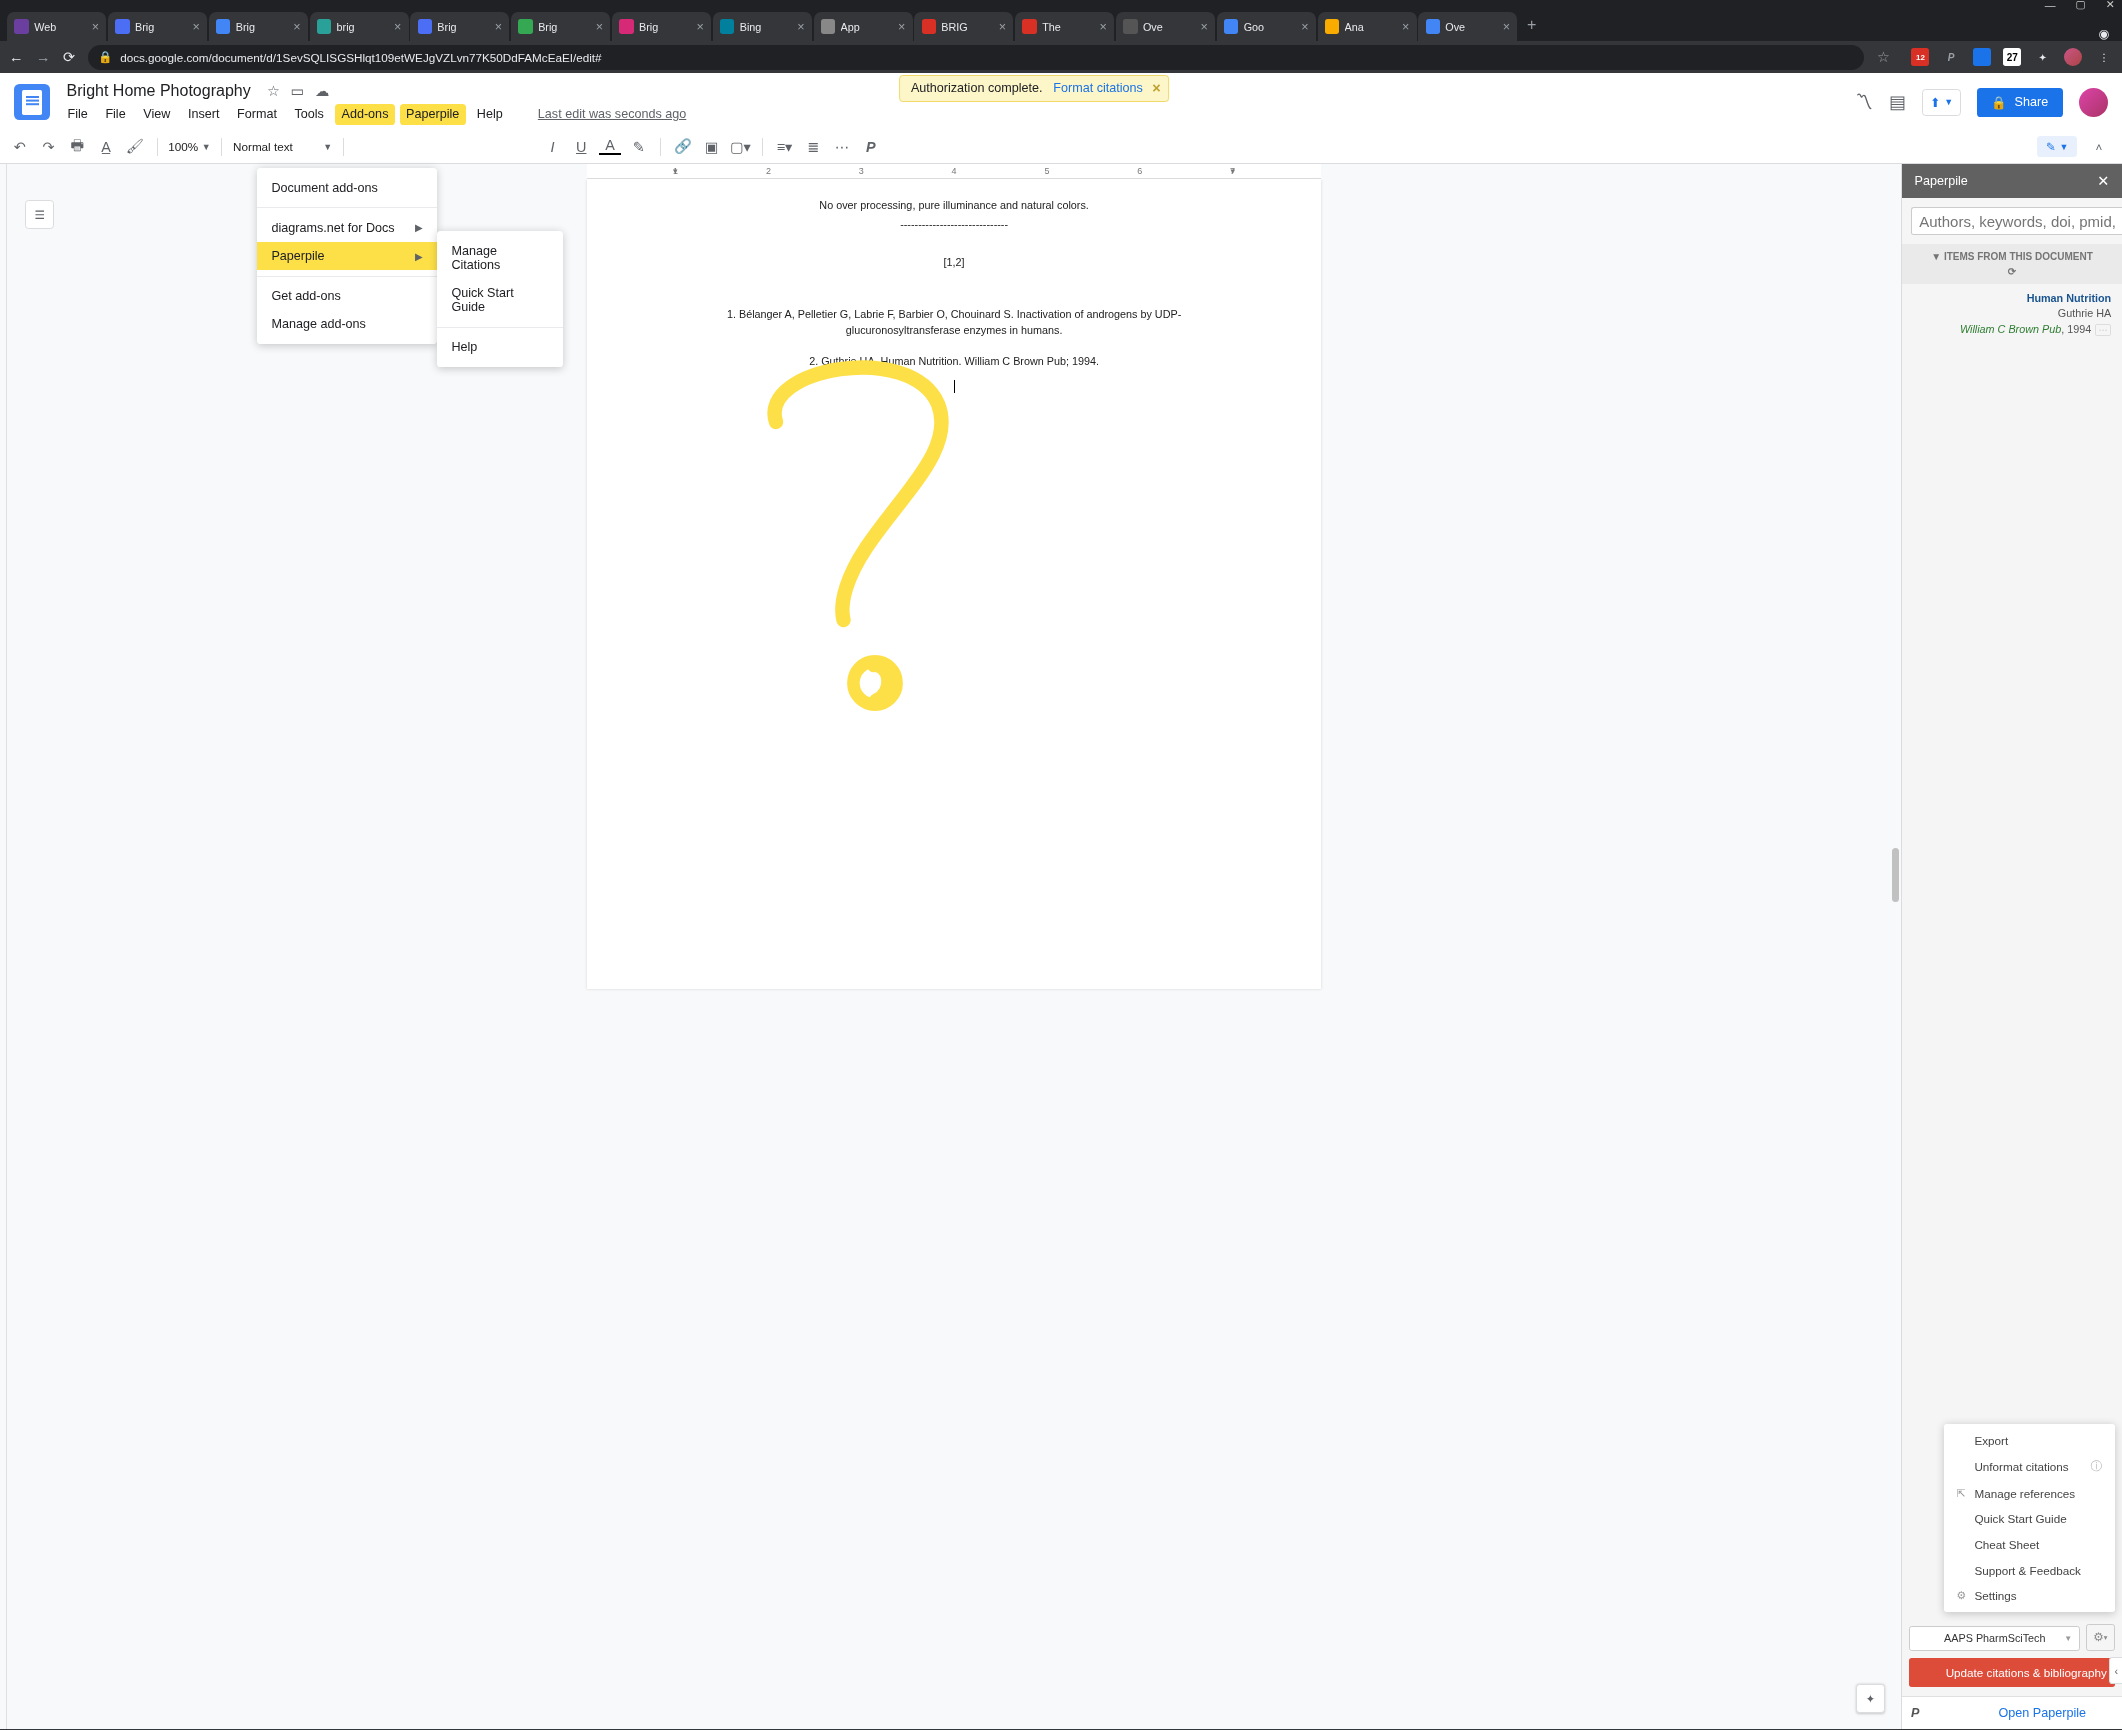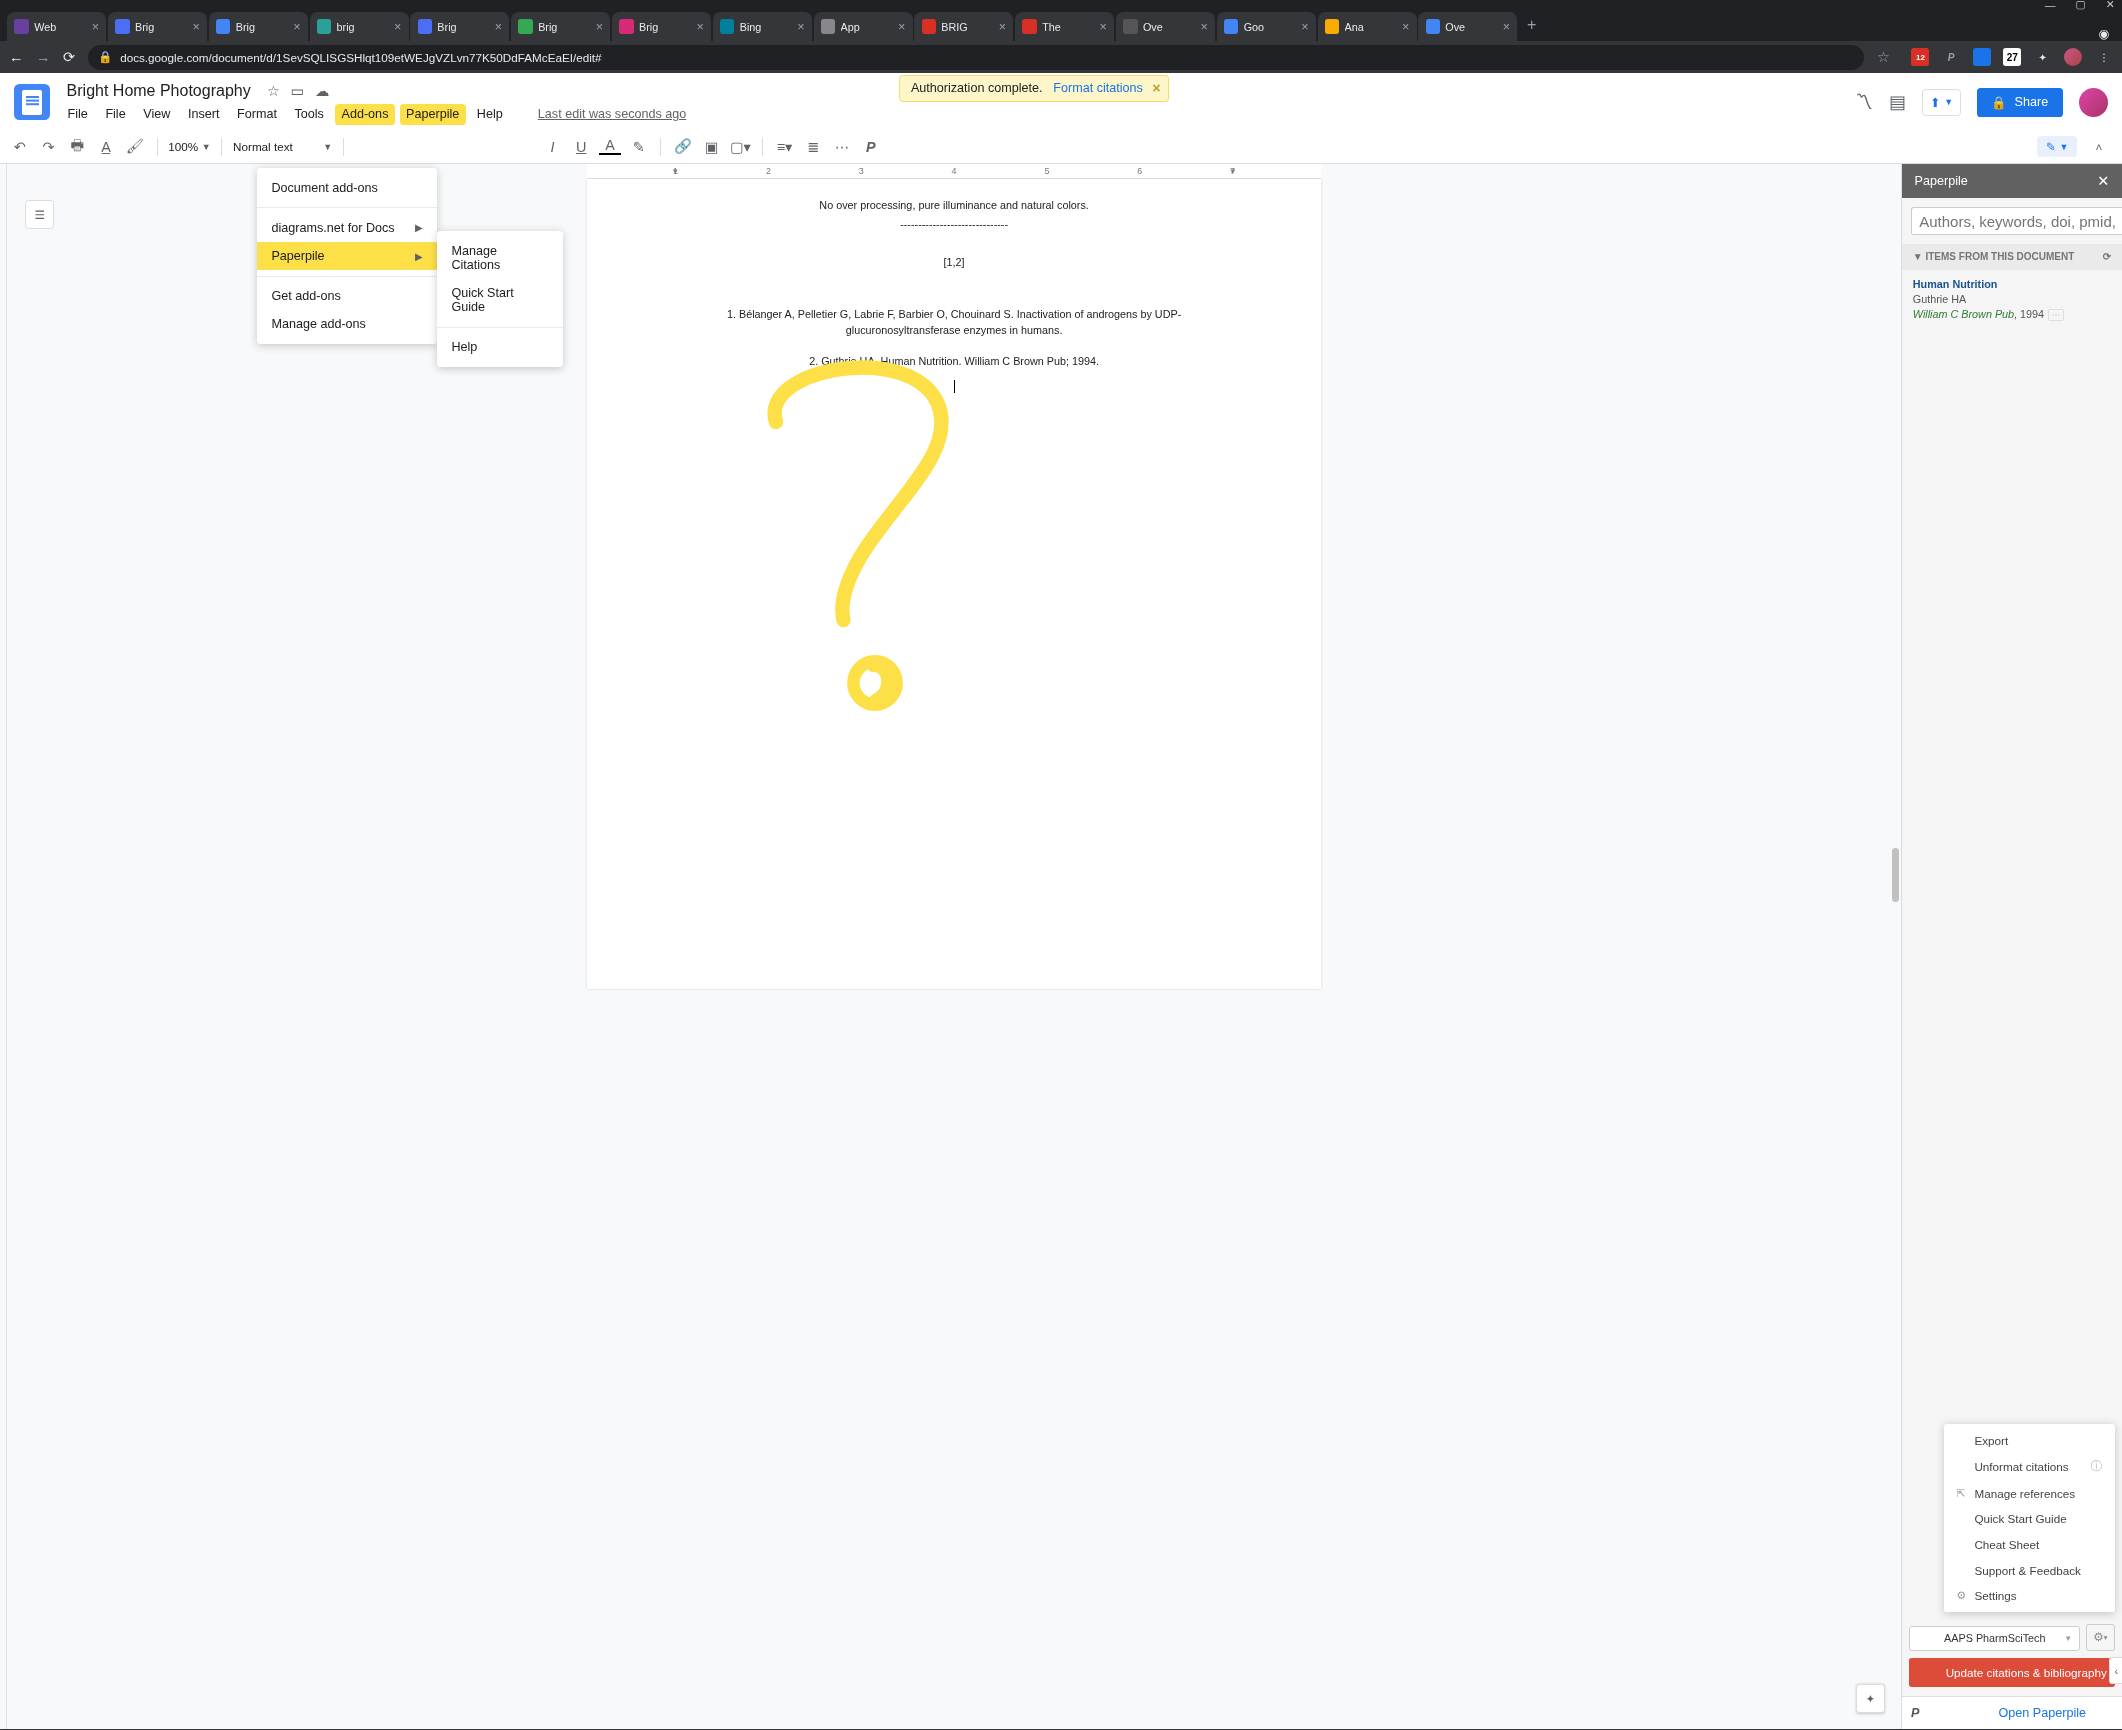--- a/index.html
+++ b/index.html
@@ -84,22 +84,22 @@
   .dd-hr{height:0.9px;background:#e8eaed;margin:5.4px 0;}
   .dd-arrow{color:#5f6368;font-size:10px;}
   .dd-submenu{left:437px;top:158px;width:126px;}
 
   
   .sidebar{width:221px;background:#f5f5f5;display:flex;flex-direction:column;border-left:0.9px solid #dadce0;position:relative;}
   .sb-header{background:#616161;color:#fff;padding:9px 12.6px;display:flex;align-items:center;justify-content:space-between;font-size:12.6px;}
   .sb-search{display:flex;padding:9px;gap:0;}
   .sb-search input{flex:1;border:0.9px solid #ccc;border-right:none;border-radius:2.7px 0 0 2.7px;padding:4.5px 7.2px;font-size:15px;}
   .sb-search-btn{background:#3b78e7;color:#fff;border:none;width:32px;border-radius:0 2.7px 2.7px 0;display:flex;align-items:center;justify-content:center;}
-  .sb-section-head{background:#eaeaea;color:#757575;font-size:10px;font-weight:bold;padding:7.2px 10.8px;display:flex;align-items:center;gap:3.6px;justify-content:space-between;}
-  .sb-ref{padding:7.2px 10.8px;font-size:10.8px;line-height:1.4;}
+  .sb-section-head{background:#eaeaea;color:#757575;font-size:10px;font-weight:bold;padding:7.2px 10.8px;display:flex;align-items:center;gap:3.6px;justify-content:space-between;flex-direction:column;}
+  .sb-ref{padding:7.2px 10.8px;font-size:10.8px;line-height:1.4;text-align:right;}
   .sb-ref .ref-title{color:#1a5490;font-weight:bold;}
   .sb-ref .ref-auth{color:#555;}
   .sb-ref .ref-pub{color:#2e7d32;font-style:italic;}
   .sb-ref .ref-year{color:#555;}
   .sb-ref .dots{color:#bbb;border:0.9px solid #ddd;border-radius:1.8px;padding:0 2.7px;font-size:9px;margin-left:3.6px;}
   .sb-flex{flex:1;}
 
   .sb-context{position:absolute;right:7.2px;bottom:117px;background:#fff;box-shadow:0 1.8px 9px rgba(0,0,0,.2);border-radius:2.7px;width:171px;padding:3.6px 0;font-size:11.7px;color:#444;z-index:60;}
   .sb-ctx-item{padding:6.3px 12.6px;display:flex;align-items:center;gap:5.4px;}
   .sb-ctx-item .ico{width:12.6px;color:#999;font-size:10.8px;}

